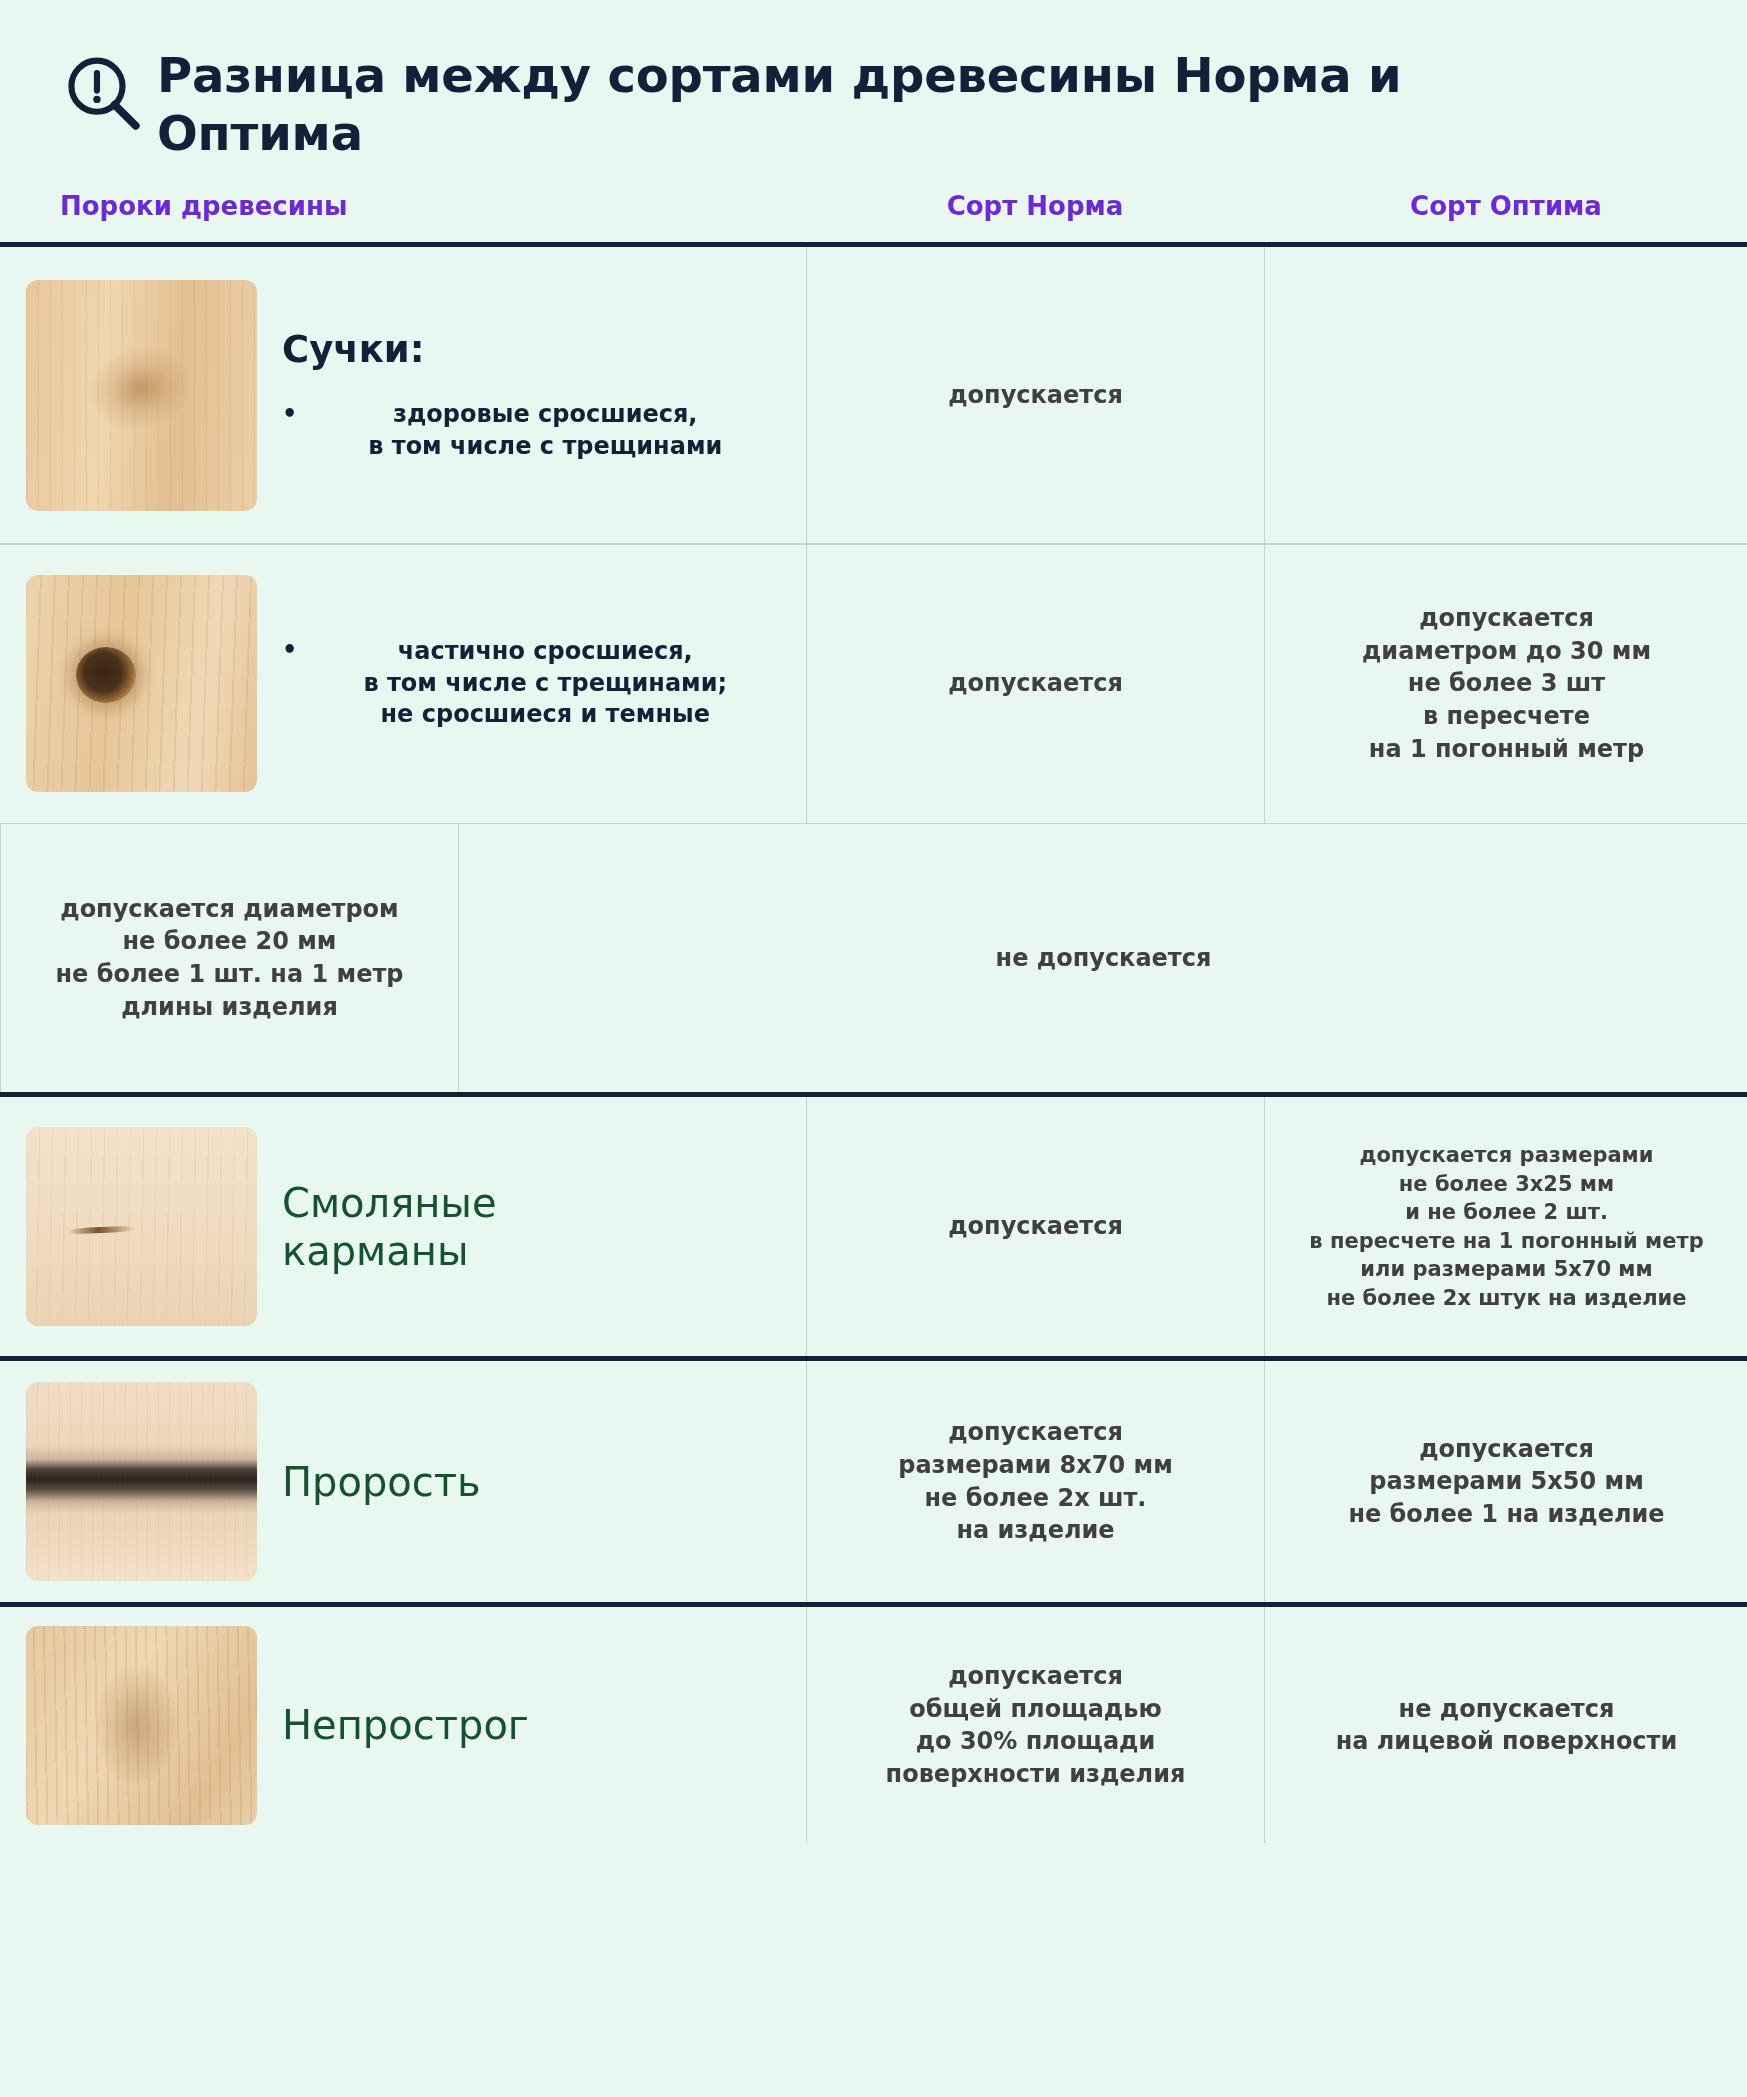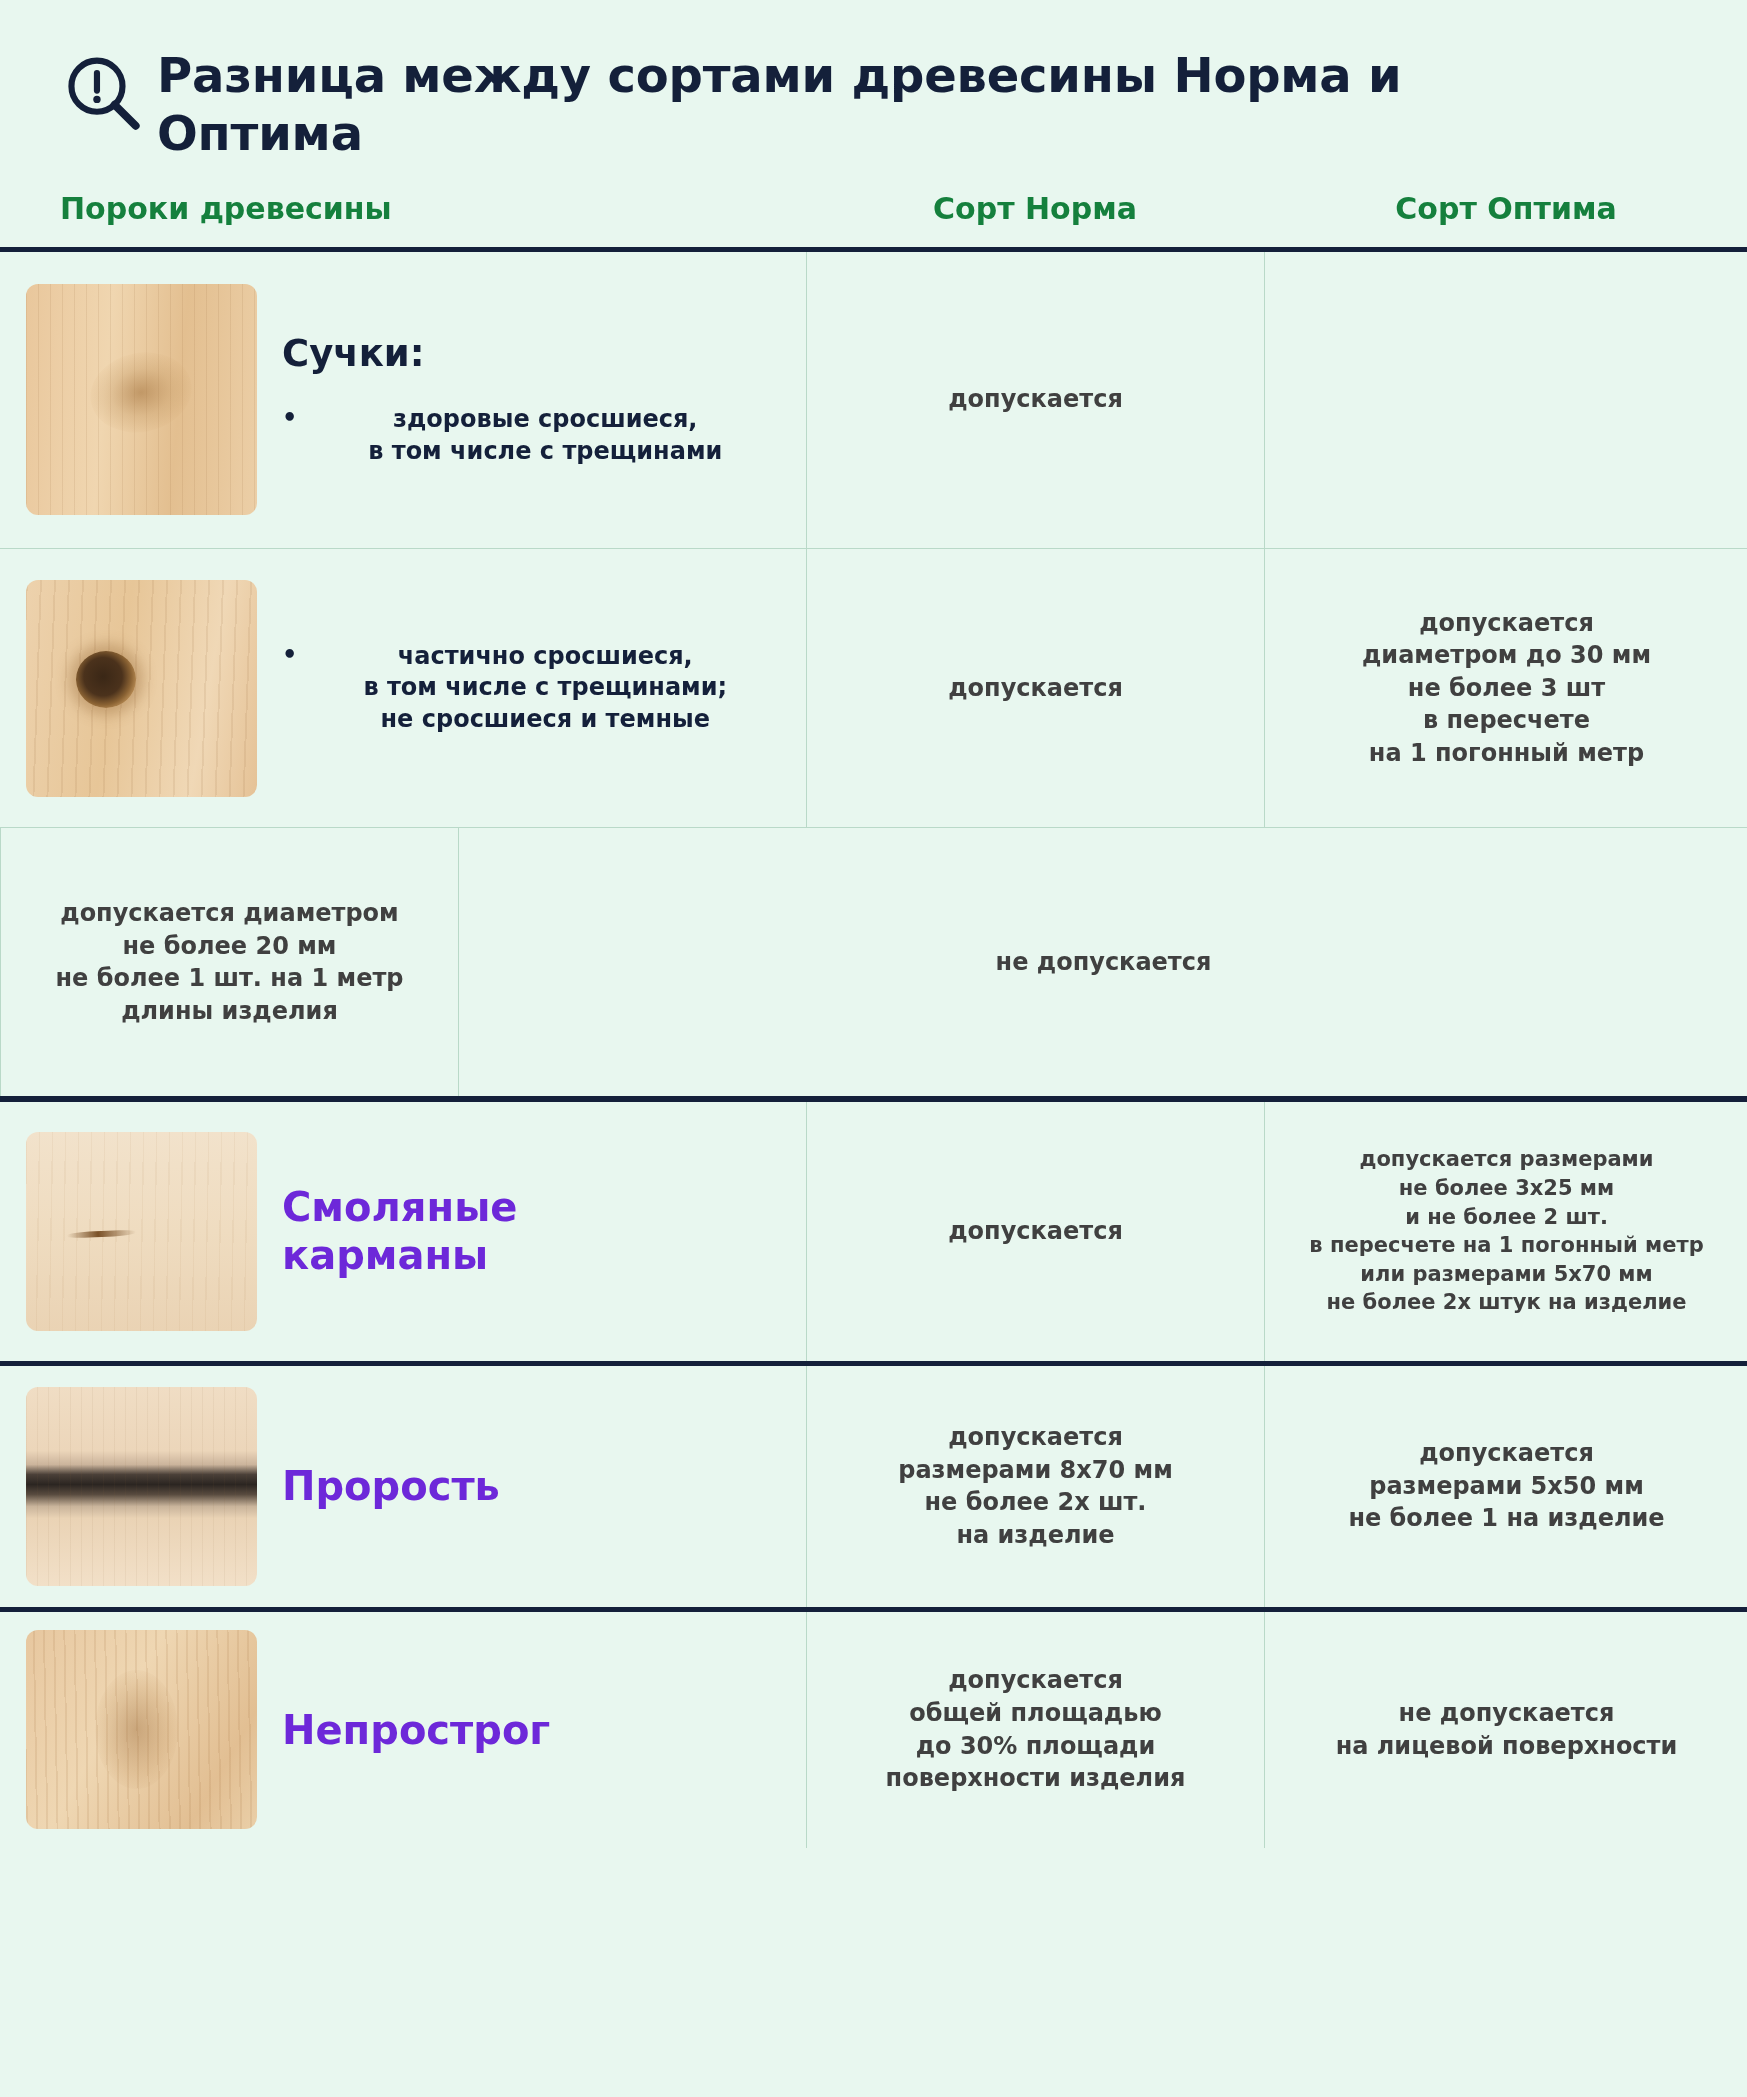--- a/index.html
+++ b/index.html
@@ -90,23 +90,23 @@
   .row-head .col-norma,
   .row-head .col-optima {
     padding: 10.2px 0 22px 0;
     align-items: flex-end;
   }
   .row-head .col-norma,
   .row-head .col-optima {
     border-left: none;
   }
   .head-label {
-    font-size: 30px;
+    font-size: 26px;
     font-weight: 700;
-    color: #15803d;
+    color: #6d28d9;
     line-height: 1.1;
   }
   .row-head .col-defect .head-label {
     padding-left: 60px;
   }
 
   
   .sep-thin {
     height: 1.4px;
     background: #b9d9c8;
@@ -171,23 +171,23 @@
   .bullets li::before {
     content: "\2022";
     position: absolute;
     left: 0;
     top: -0.9px;
     font-size: 24px;
     line-height: 1.32;
   }
   .big-label {
     font-size: 40px;
-    font-weight: 700;
+    font-weight: 400;
     line-height: 1.2;
-    color: #6d28d9;
+    color: #14532d;
     white-space: pre-line;
   }
   .cell-text {
     font-size: 24px;
     font-weight: 700;
     line-height: 1.36;
     color: #404040;
     white-space: pre-line;
     padding: 18.5px 14px;
   }

